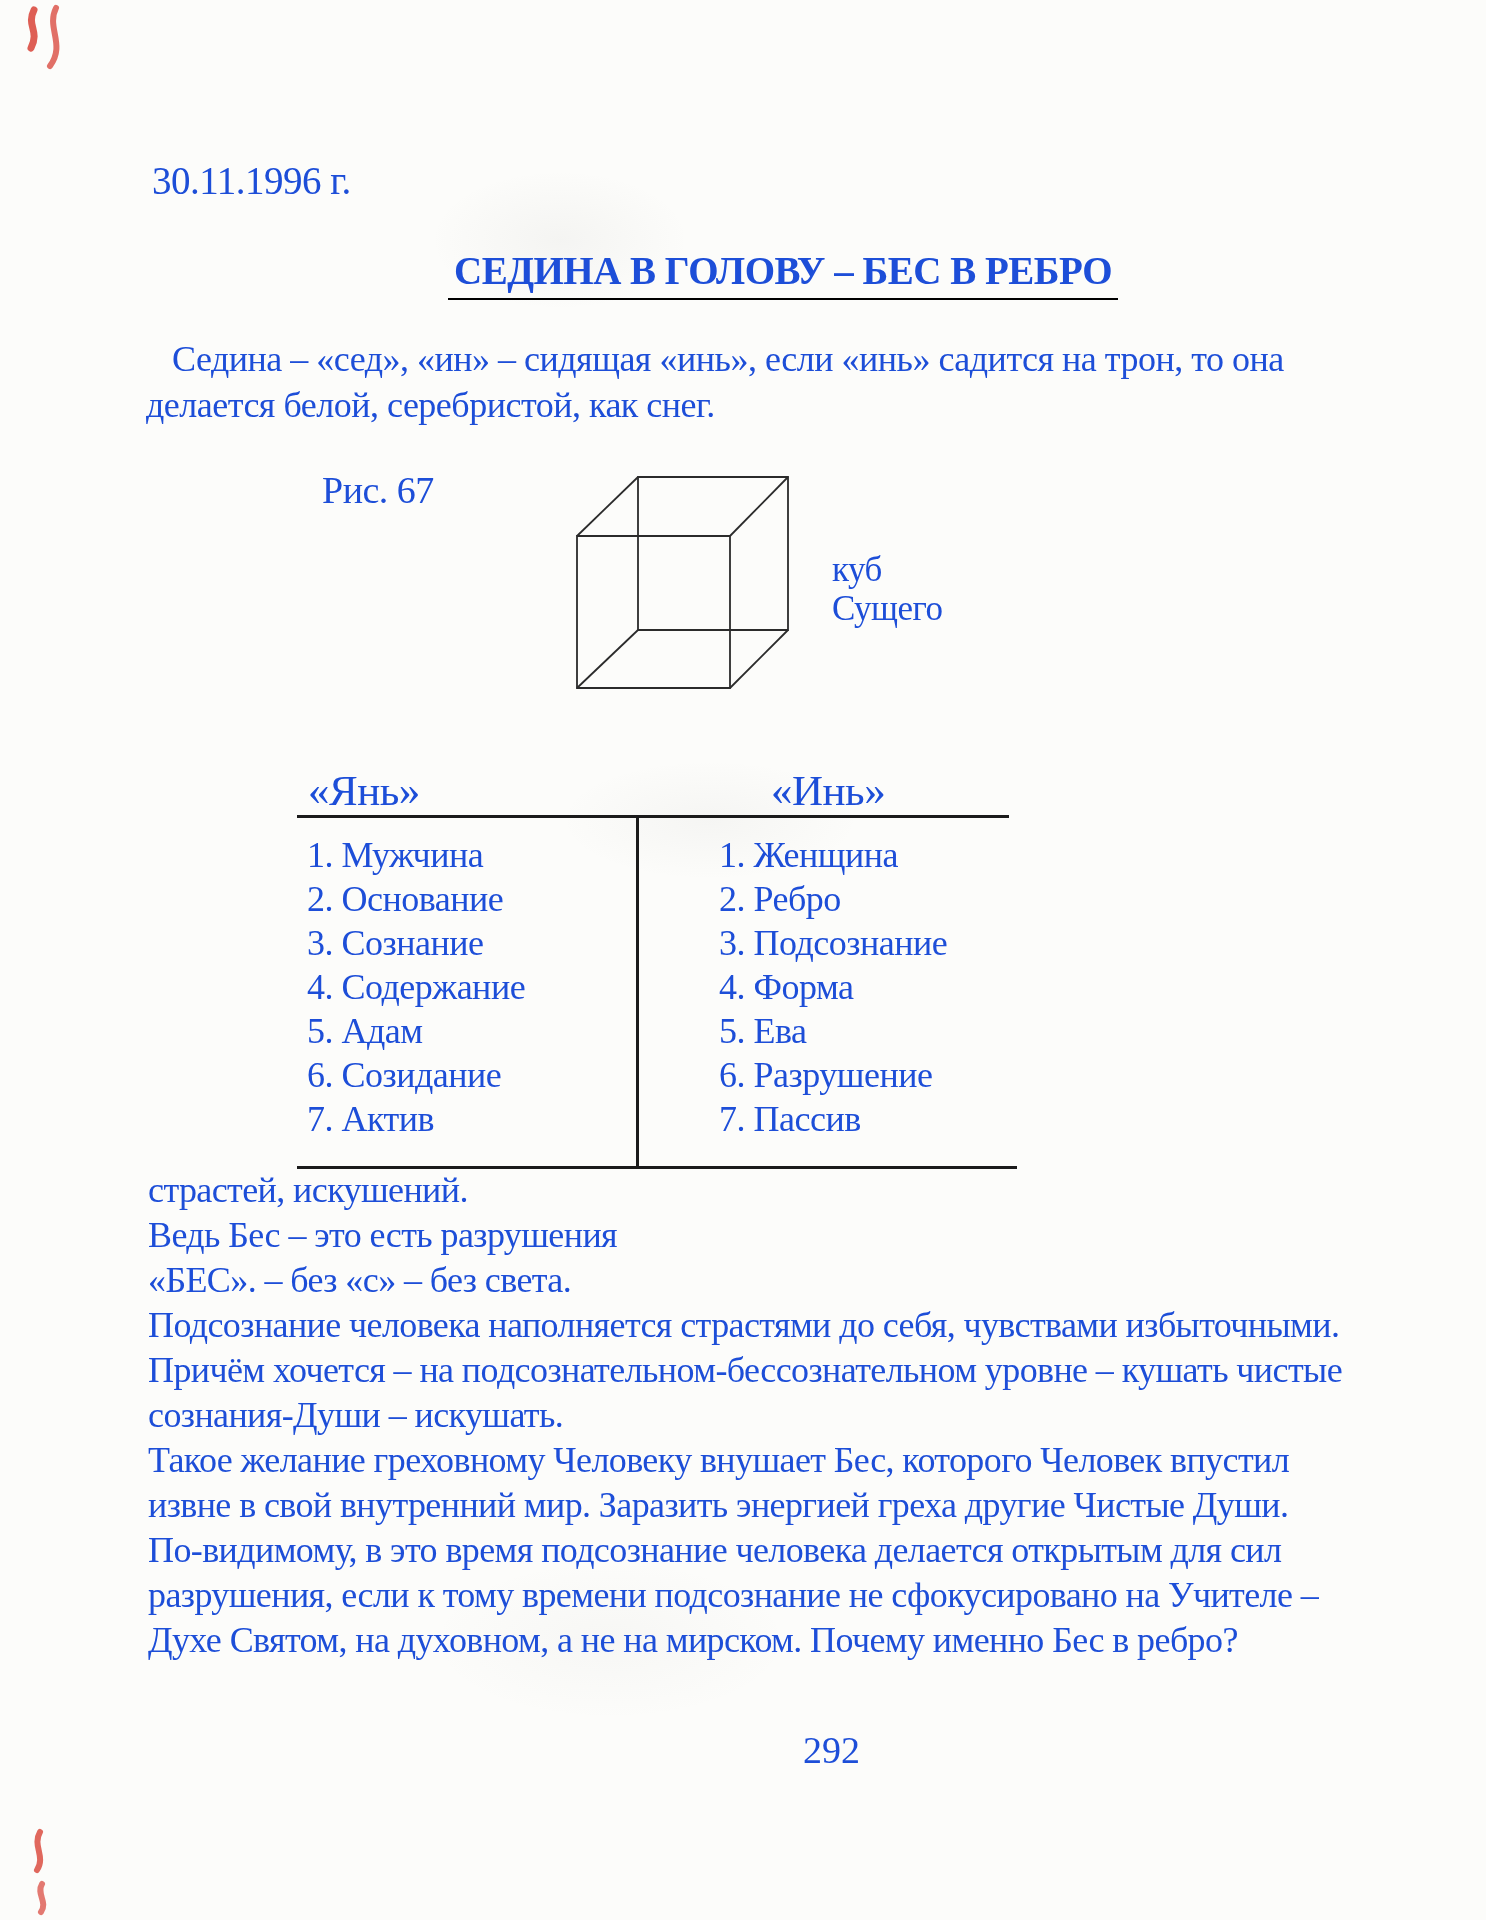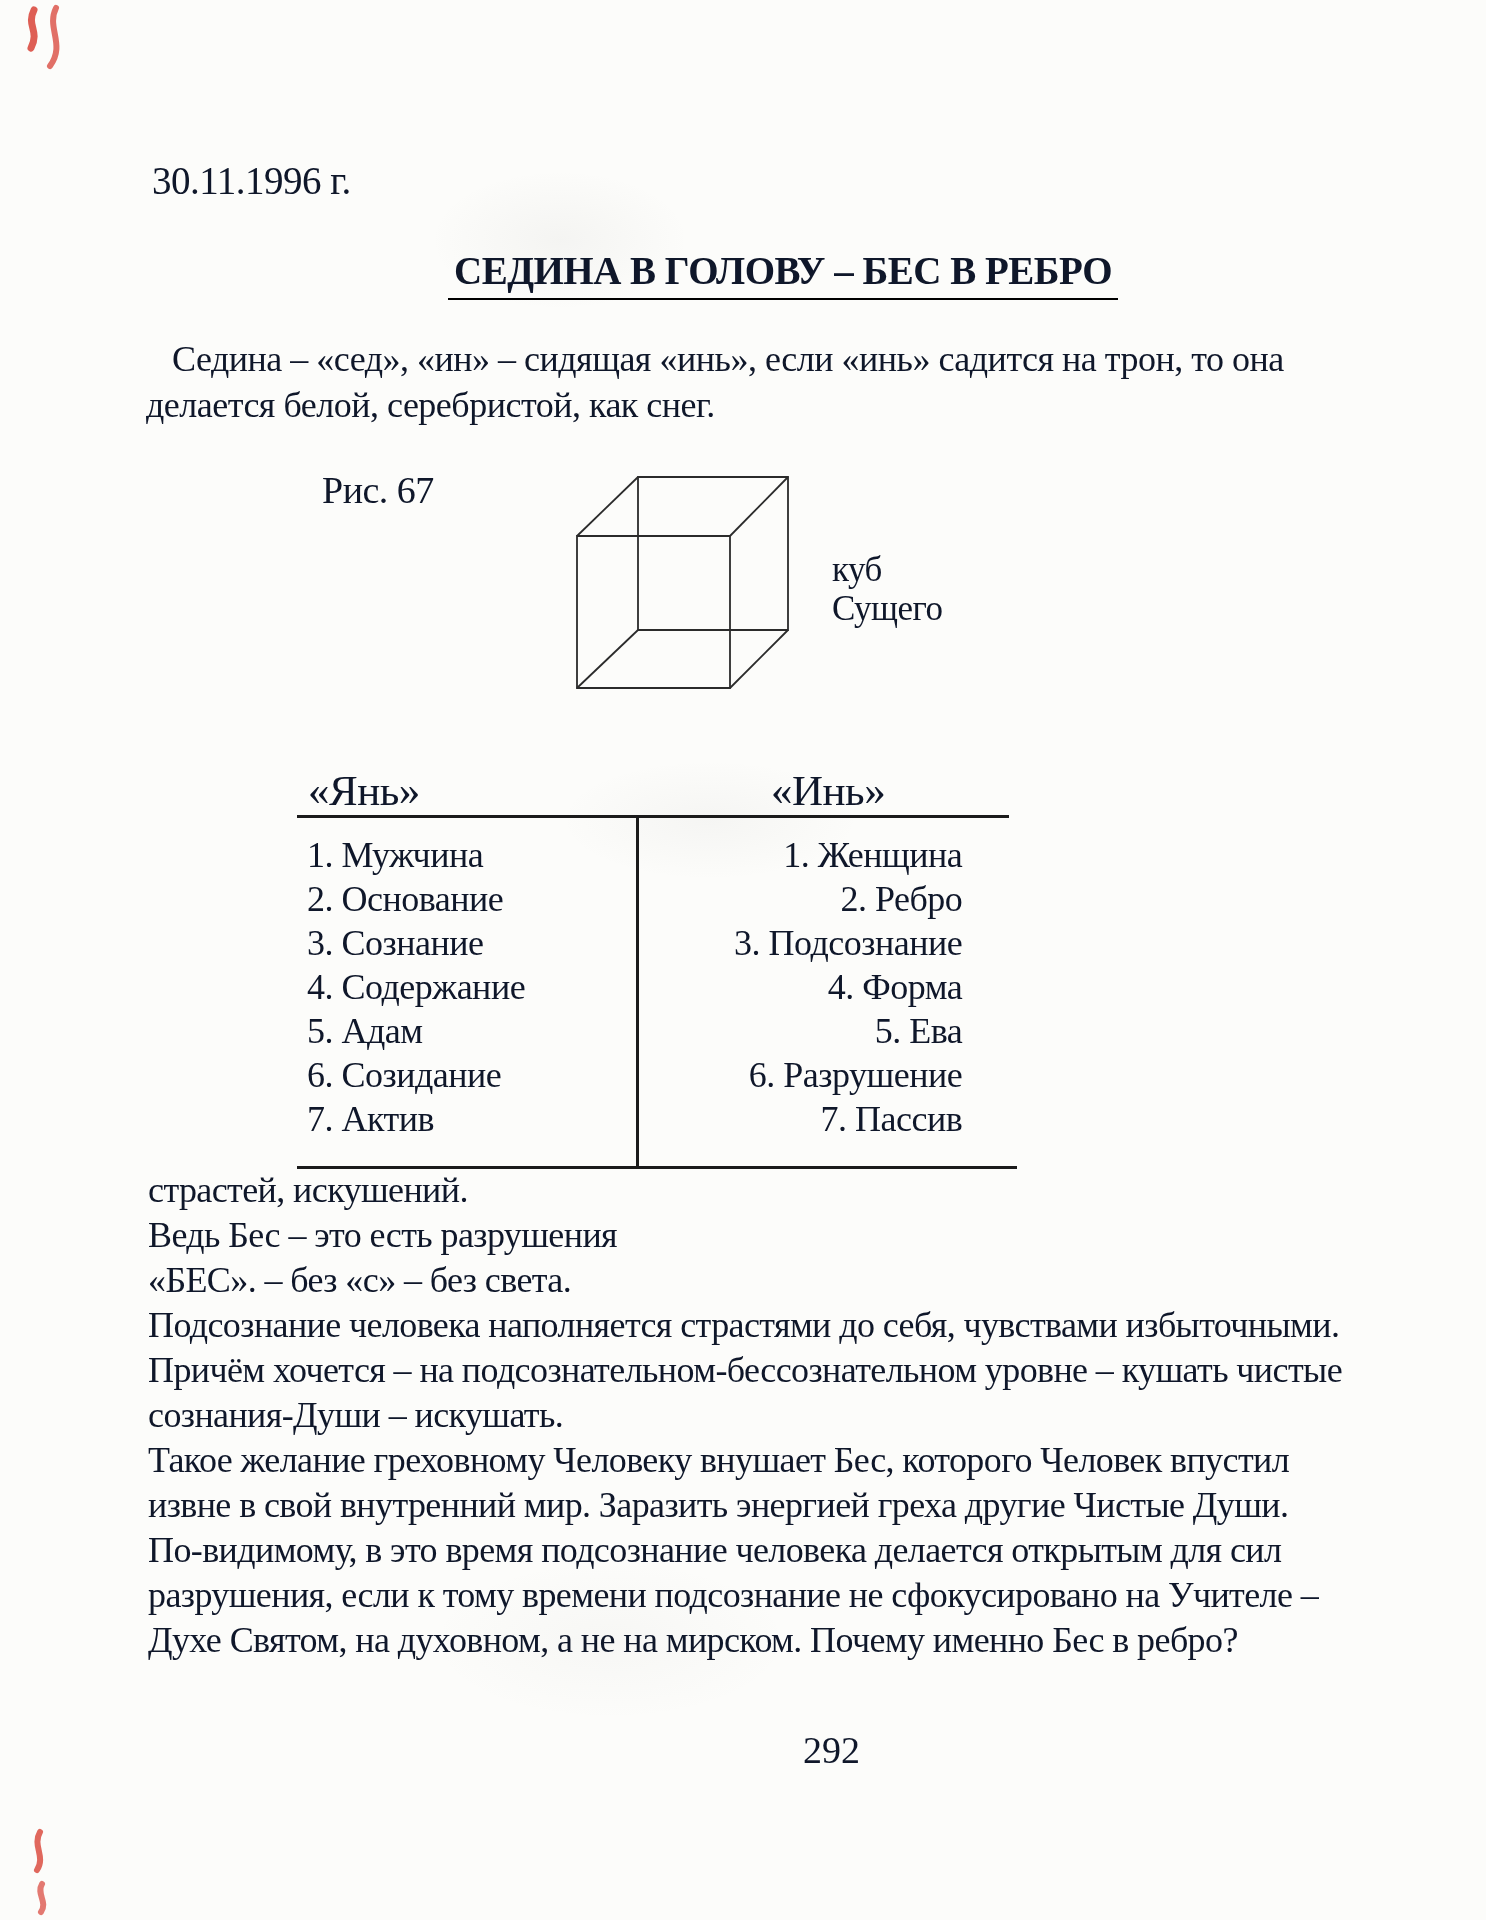--- a/index.html
+++ b/index.html
@@ -3,21 +3,21 @@
 <meta charset="utf-8">
 <style>
   html,body{margin:0;padding:0;background:#e9e9e9;}
   .page{
     position:relative;
     width:1486px;height:1920px;
     margin:0 auto;
     background:#fcfcfa;
     overflow:hidden;
     font-family:"Liberation Serif","DejaVu Serif",serif;
-    color:#0f172a;
+    color:#1d4ed8;
     text-decoration:underline;
   }
   
   .smudge{position:absolute;border-radius:50%;pointer-events:none;}
   .sm1{left:430px;top:170px;width:260px;height:140px;background:radial-gradient(ellipse at center,rgba(120,120,115,.06),rgba(120,120,115,0) 70%);}
   .sm2{left:560px;top:760px;width:300px;height:120px;background:radial-gradient(ellipse at center,rgba(120,120,115,.05),rgba(120,120,115,0) 70%);}
   .sm3{left:430px;top:1560px;width:360px;height:160px;background:radial-gradient(ellipse at center,rgba(120,120,115,.04),rgba(120,120,115,0) 70%);}
 
   .date{
     position:absolute;left:152px;top:158px;
@@ -56,21 +56,21 @@
   .hdr-right{left:771px;top:766px;}
   .rule{position:absolute;background:#1b1b1b;}
   .rule-top{left:297px;top:815px;width:712px;height:3px;}
   .rule-bottom{left:297px;top:1166px;width:720px;height:3px;}
   .rule-vert{left:636px;top:815px;width:3px;height:354px;}
   .col-list{
     position:absolute;top:833px;
     font-size:36px;line-height:44px;letter-spacing:-0.5px;
   }
   .col-left{left:307px;}
-  .col-right{left:734px;text-align:right;}
+  .col-right{left:719px;}
 
   .body-block{
     position:absolute;left:148px;top:1168px;width:1290px;
     font-size:36px;line-height:45px;letter-spacing:-0.6px;
   }
   .page-number{
     position:absolute;left:700px;top:1728px;width:160px;
     text-align:right;font-size:38px;
   }
   .mark{position:absolute;pointer-events:none;}

